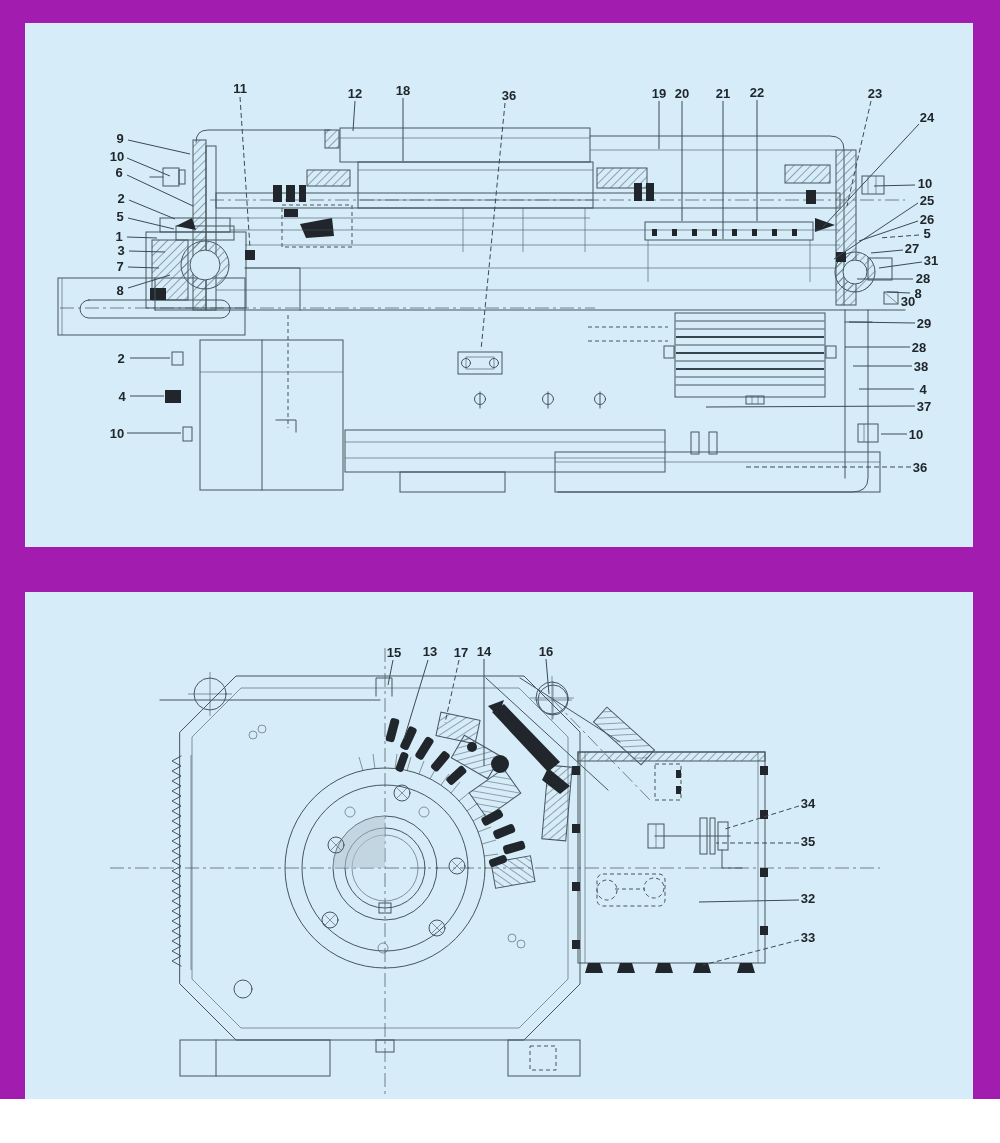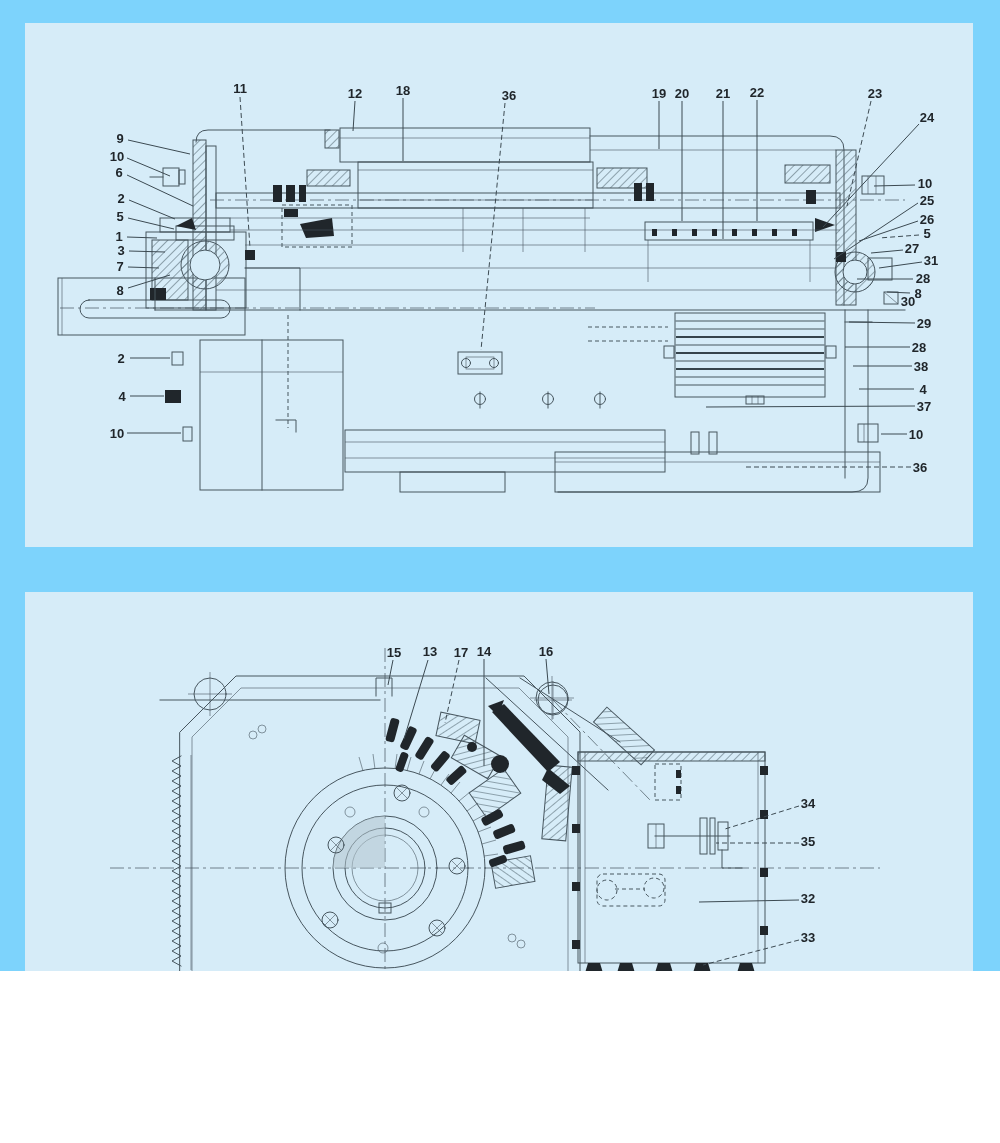--- a/index.html
+++ b/index.html
@@ -1,16 +1,16 @@
 <!DOCTYPE html>
 <html><head>
 <meta charset="utf-8">
 <style>
   html,body{margin:0;padding:0;background:#ffffff;}
-  #stage{position:relative;width:1000px;height:971px;background:#7dd3fc;overflow:hidden;
+  #stage{position:relative;width:1000px;height:1099px;background:#a21caf;overflow:hidden;
          font-family:"Liberation Sans",sans-serif;}
   #fig{position:absolute;left:0;top:0;width:1000px;height:1143px;display:block;}
   .panel{fill:#d6ecf8;}
   .ln{fill:none;stroke:#47565f;stroke-width:1;stroke-linecap:square;}
   .thn{fill:none;stroke:#47565f;stroke-width:.6;}
   .thk{fill:none;stroke:#36444c;stroke-width:1.8;}
   .ink{fill:#20262b;stroke:none;}
   .dsh{fill:none;stroke:#47565f;stroke-width:1;stroke-dasharray:4 3;}
   .cl{fill:none;stroke:#55666f;stroke-width:.8;stroke-dasharray:14 4 3 4;}
   .htc{fill:url(#hz);stroke:#47565f;stroke-width:1;}

